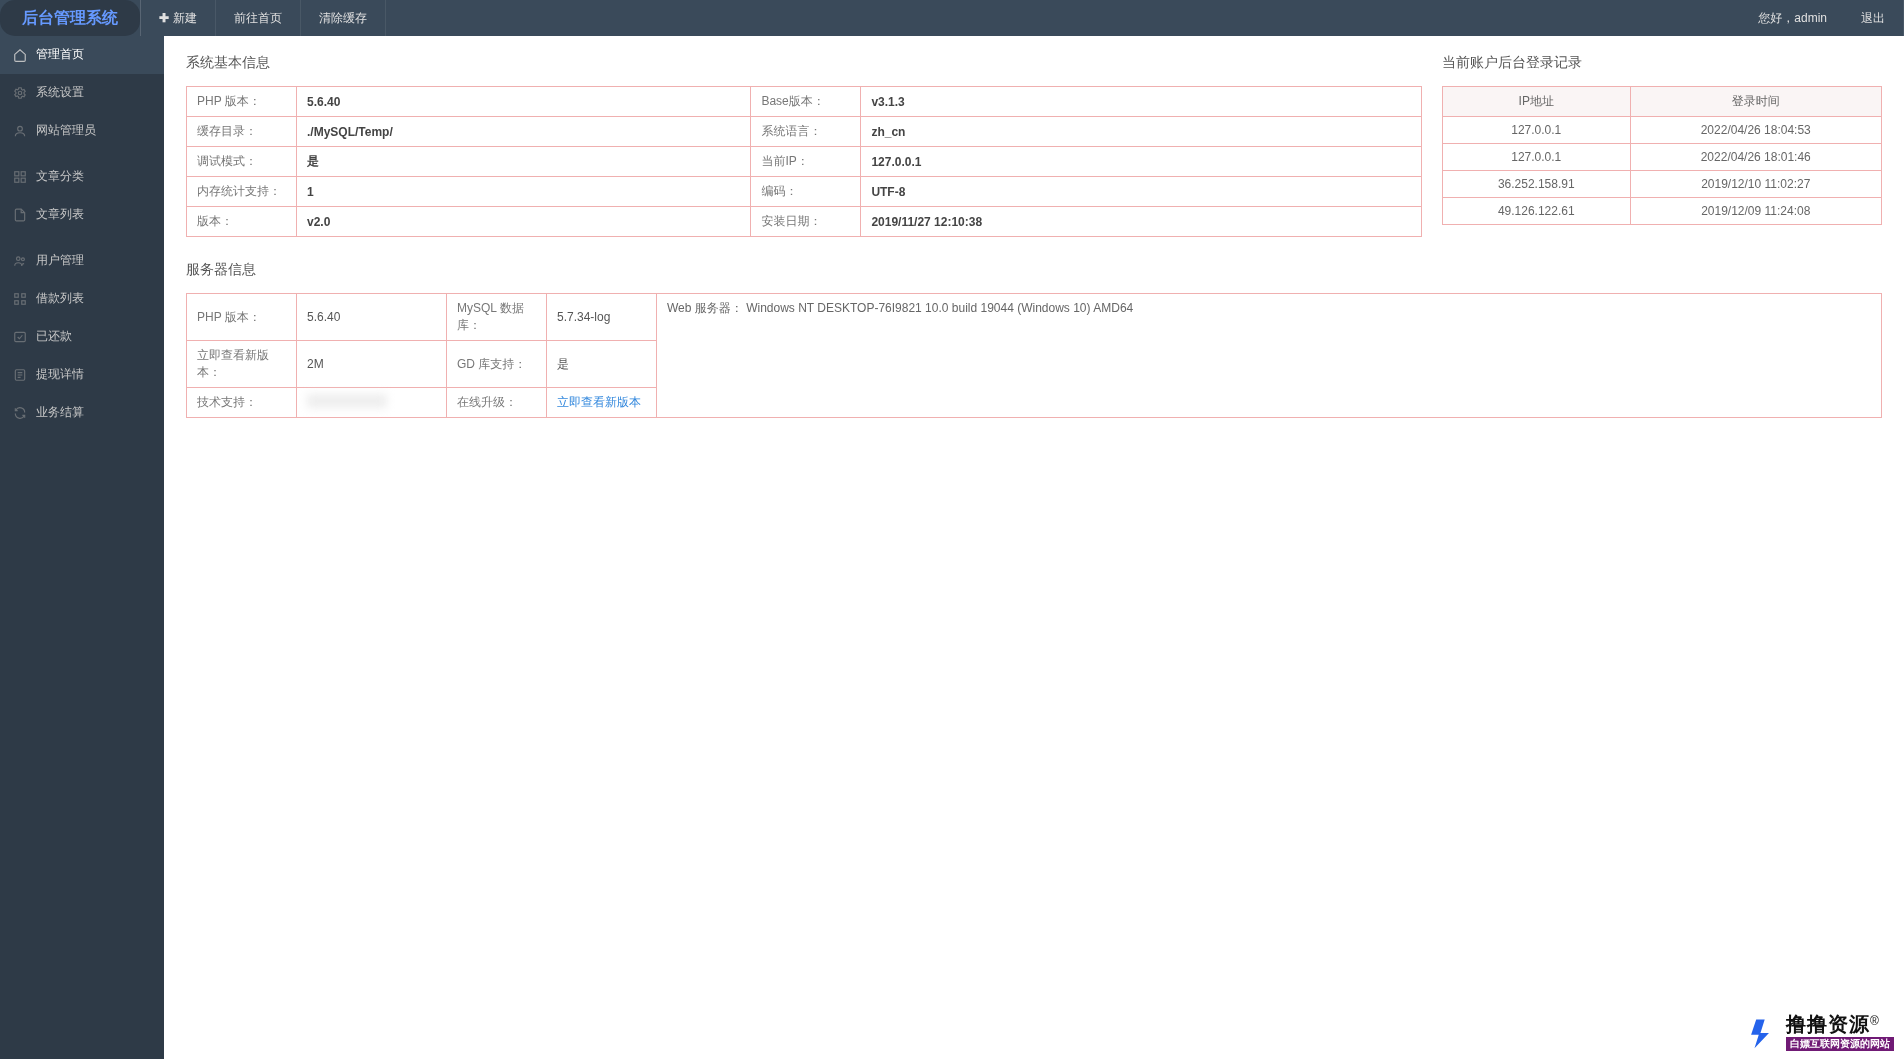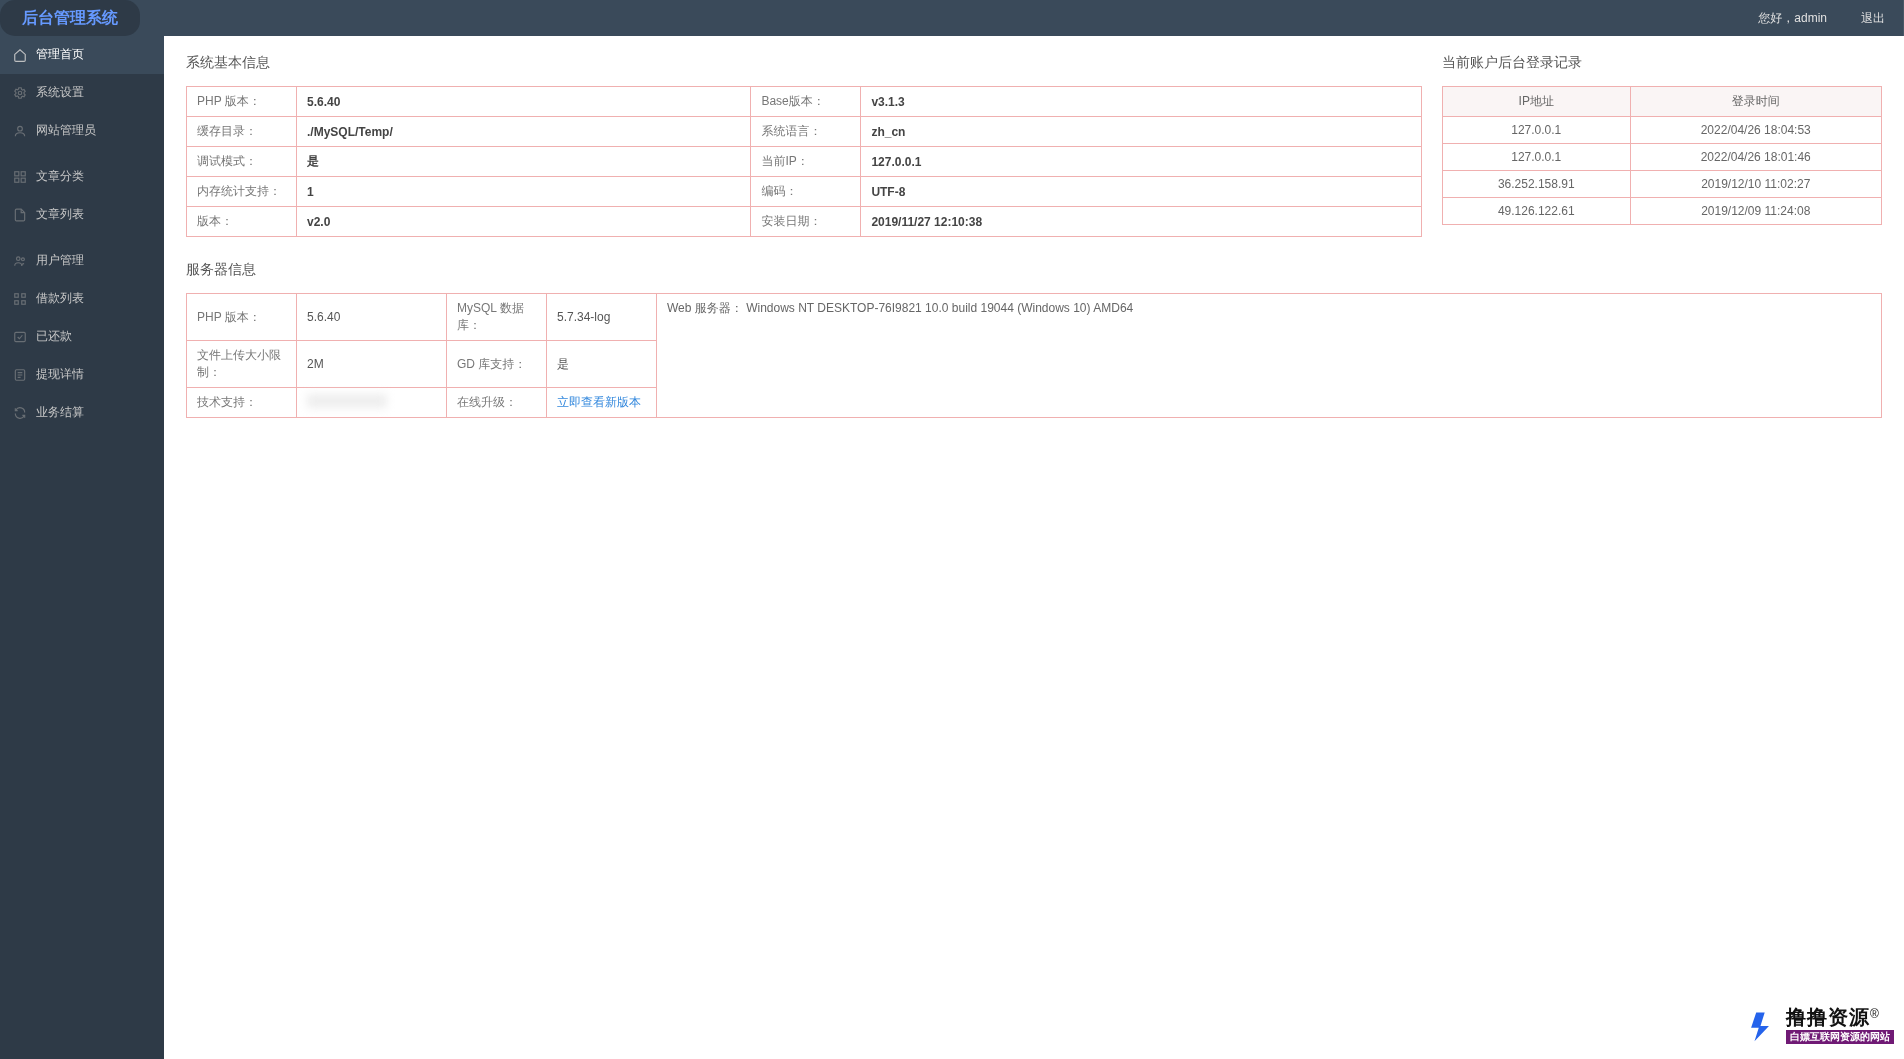--- a/index.html
+++ b/index.html
@@ -109,21 +109,21 @@
     table.login td { text-align: center; color: #666; }
     
     table.server td { color: #666; }
     table.server .lbl { color: #777; }
     table.server .val2 { color: #555; }
     .link { color: #3388dd; cursor: pointer; }
     
     .watermark {
       position: fixed;
       right: 10px;
-      bottom: 15px;
+      bottom: 8px;
       display: flex;
       align-items: center;
       gap: 6px;
       font-family: sans-serif;
     }
     .wm-logo {
       width: 34px; height: 34px;
       display: flex; align-items: center; justify-content: center;
     }
     .wm-text { display: flex; flex-direction: column; line-height: 1; }
@@ -131,20 +131,27 @@
     .wm-sup { font-size: 12px; color: #111; position: relative; top: -6px; }
     .wm-sub { font-size: 10px; background: #701a75; color: #fff; padding: 2px 4px; margin-top: 3px; font-weight: bold; }
     .blurred { filter: blur(4px); background: #eee; color: transparent; display:inline-block; width:80px; height:14px; border-radius:2px;}
     .server-cell-wide { vertical-align: top; }
   </style>
 </head>
 <body>
 
 <div class="topbar">
   <div class="logo">后台管理系统</div>
+  <div class="topbar-left">
+    <div class="topbar-item first">
+      <span class="plus">✚</span><span>新建</span>
+    </div>
+    <div class="topbar-item">前往首页</div>
+    <div class="topbar-item">清除缓存</div>
+  </div>
   <div class="topbar-right">
     <div class="topbar-greeting">您好，admin</div>
     <div class="topbar-item">退出</div>
   </div>
 </div>
 
 <div class="layout">
 
   <div class="sidebar">
     <div class="sidebar-item active">
@@ -325,21 +332,21 @@
         <td class="lbl" style="width:110px">PHP 版本：</td>
         <td class="val2" style="width:150px">5.6.40</td>
         <td class="lbl" style="width:100px">MySQL 数据库：</td>
         <td class="val2" style="width:110px">5.7.34-log</td>
         <td rowspan="3" class="server-cell-wide">
           <span>Web 服务器：</span>
           <span>Windows NT DESKTOP-76I9821 10.0 build 19044 (Windows 10) AMD64</span>
         </td>
       </tr>
       <tr>
-        <td class="lbl">文件上传大小限制：</td>
+        <td class="lbl">立即查看新版本：</td>
         <td class="val2">2M</td>
         <td class="lbl">GD 库支持：</td>
         <td class="val2">是</td>
       </tr>
       <tr>
         <td class="lbl">技术支持：</td>
         <td class="val2"><span class="blurred"></span></td>
         <td class="lbl">在线升级：</td>
         <td class="val2"><span class="link">立即查看新版本</span></td>
       </tr>

